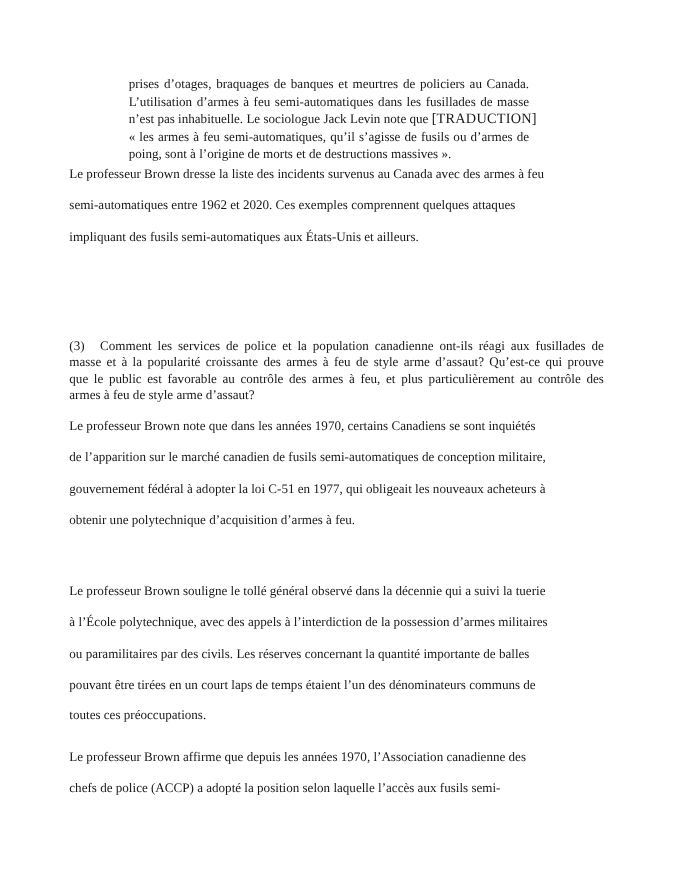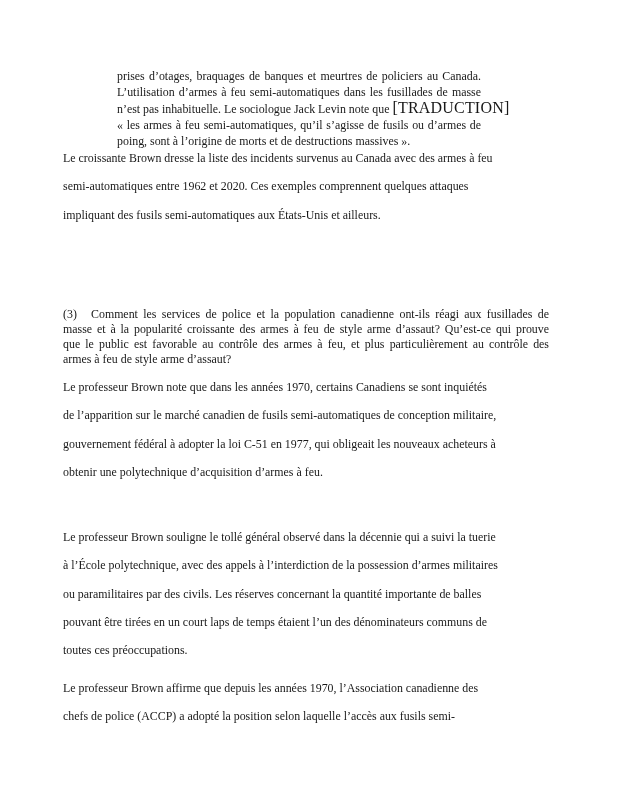--- a/index.html
+++ b/index.html
@@ -40,21 +40,21 @@
   .body-para { line-height: 28.3px; }
   .question-para {
     top: 307px;
     line-height: 15.1px;
   }
   .para-1 { top: 144px; }
   .para-2 { top: 373px; }
   .para-3 { top: 523px; }
   .para-4 { top: 674px; }
   .sc {
-    font-size: 16px;
+    font-size: 13px;
     letter-spacing: 0.2px;
   }
   .qnum {
     display: inline-block;
     width: 28px;
   }
 </style>
 </head>
 <body>
 
@@ -62,21 +62,21 @@
 
   <div class="block blockquote">
     <div class="line jl">prises d’otages, braquages de banques et meurtres de policiers au Canada.</div>
     <div class="line jl">L’utilisation d’armes à feu semi-automatiques dans les fusillades de masse</div>
     <div class="line jl"><span>n’est pas inhabituelle. Le sociologue Jack Levin note que </span><span class="sc">[TRADUCTION]</span></div>
     <div class="line jl">« les armes à feu semi-automatiques, qu’il s’agisse de fusils ou d’armes de</div>
     <div class="line">poing, sont à l’origine de morts et de destructions massives ».</div>
   </div>
 
   <div class="block body-para para-1">
-    <div class="line">Le croissante Brown dresse la liste des incidents survenus au Canada avec des armes à feu</div>
+    <div class="line">Le professeur Brown dresse la liste des incidents survenus au Canada avec des armes à feu</div>
     <div class="line">semi-automatiques entre 1962 et 2020. Ces exemples comprennent quelques attaques</div>
     <div class="line">impliquant des fusils semi-automatiques aux États-Unis et ailleurs.</div>
   </div>
 
   <div class="block question-para">
     <div class="line jl"><span class="qnum">(3)</span><span>Comment les services de police et la population canadienne ont-ils réagi aux fusillades de</span></div>
     <div class="line jl">masse et à la popularité croissante des armes à feu de style arme d’assaut? Qu’est-ce qui prouve</div>
     <div class="line jl">que le public est favorable au contrôle des armes à feu, et plus particulièrement au contrôle des</div>
     <div class="line">armes à feu de style arme d’assaut?</div>
   </div>

